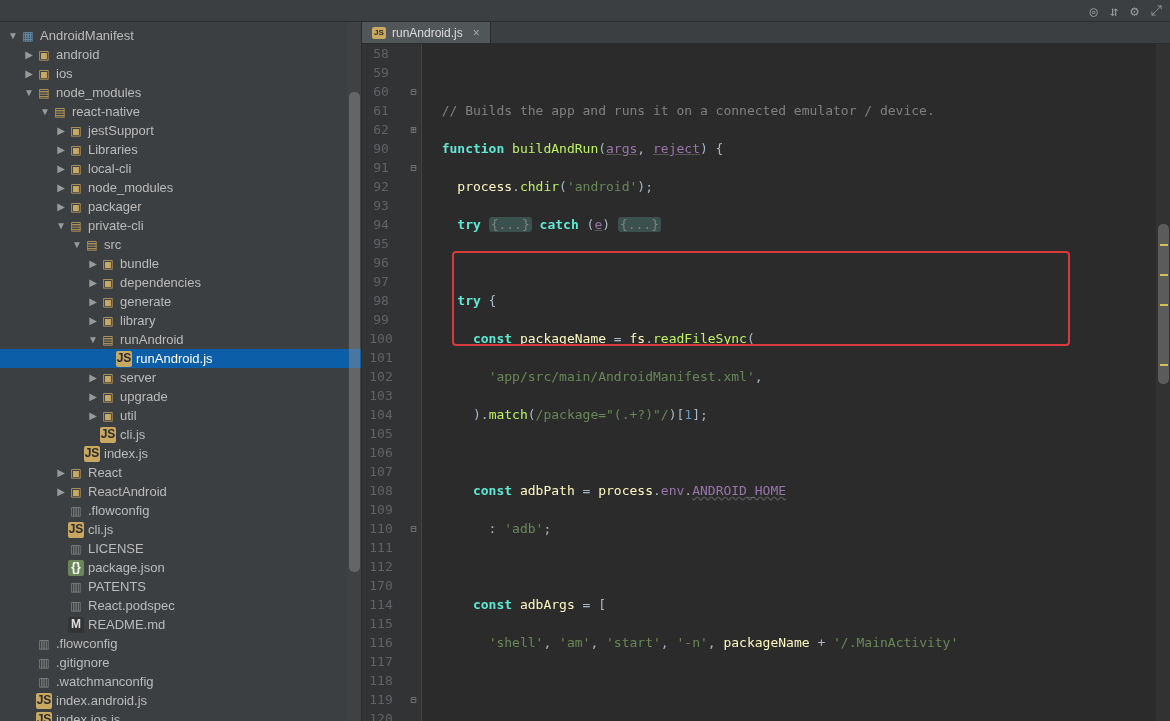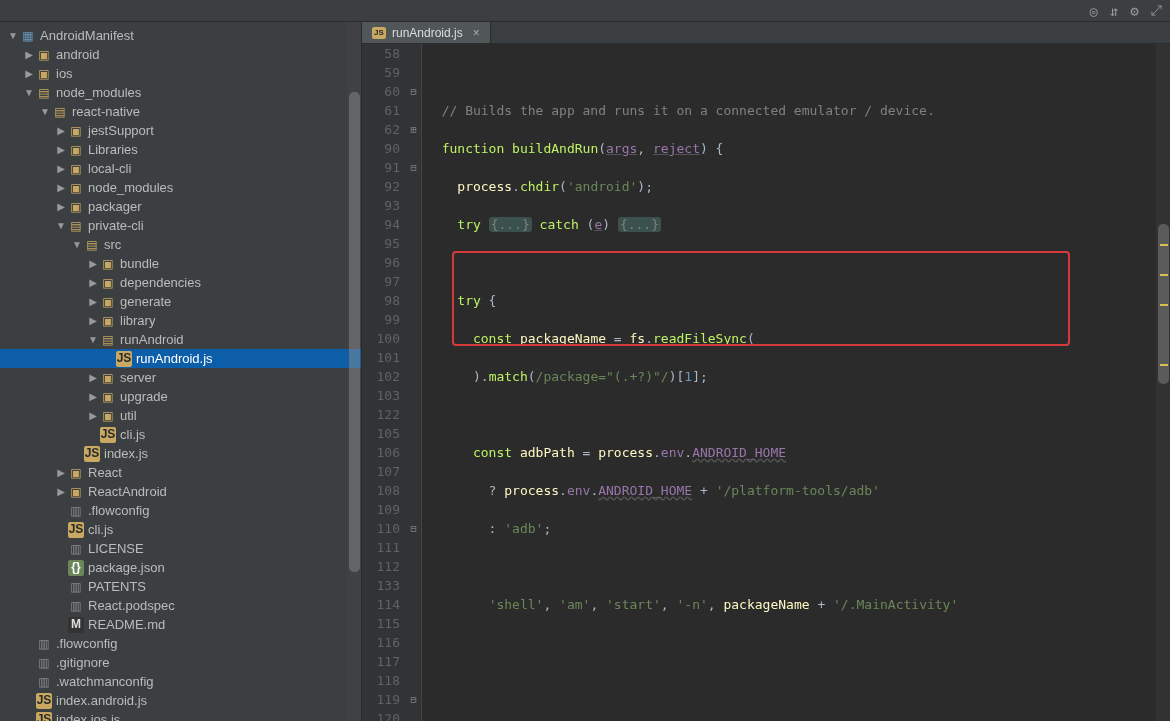--- a/index.html
+++ b/index.html
@@ -61,30 +61,30 @@
     font-family: 'Helvetica Neue', Arial, sans-serif; font-size:12px;
   }
   .tab .tab-js { width:14px; height:12px; background:#c9a862; color:#2b2b2b; font-size:8px; font-weight:bold; border-radius:2px; text-align:center; line-height:12px; }
   .tab .close { color:#aaa; margin-left:4px; }
   .code-area { flex:1; display:flex; overflow:hidden; position:relative; }
   .gutter {
     width:44px; background:#313335; text-align:right;
     padding:0 6px 0 0; color:#606366;
     font-size:13px; line-height:19px;
   }
-  .gutter div { height:19px; }
+  .gutter div { height:19px;text-align:center; }
   .fold-gutter { width:16px; background:#313335; border-right:1px solid #444; line-height:19px; color:#808080; font-size:10px; text-align:center;}
   .fold-gutter div { height:19px; }
   .code {
     flex:1; padding-left:4px; font-family: Menlo, Consolas, monospace;
     font-size:13px; line-height:19px; color:#a9b7c6; white-space:pre;
     position:relative; overflow:hidden;
   }
   .code .line { height:19px; position:relative; }
-  .kwb { color:#bef264; font-weight:normal; }
+  .kwb { color:#5eead4; font-weight:bold; }
   .fn { color:#bef264; }
   .str { color:#6a8759; }
   .num { color:#6897bb; }
   .ident { color:#fef9c3; }
   .param { color:#9876aa; text-decoration:underline; text-decoration-color:#555;}
   .prop { color:#9876aa; }
   .prop2 { color:#9876aa; text-decoration: underline wavy #555;}
   .comment { color:#808080; }
   .folded { background:#3b514d; color:#808080; border-radius:3px; padding:0 2px;}
   .regex { color:#6a8759; }
@@ -330,30 +330,30 @@
           <div>94</div>
           <div>95</div>
           <div>96</div>
           <div>97</div>
           <div>98</div>
           <div>99</div>
           <div>100</div>
           <div>101</div>
           <div>102</div>
           <div>103</div>
-          <div>122</div>
+          <div>104</div>
           <div>105</div>
           <div>106</div>
           <div>107</div>
           <div>108</div>
           <div>109</div>
           <div>110</div>
           <div>111</div>
           <div>112</div>
-          <div>133</div>
+          <div>170</div>
           <div>114</div>
           <div>115</div>
           <div>116</div>
           <div>117</div>
           <div>118</div>
           <div>119</div>
           <div>120</div>
         </div>
       <div class="fold-gutter" id="foldgutter">
           <div></div>
@@ -395,26 +395,27 @@
         </div>
       <div class="code" id="code">
 <div class="line"> </div>
 <div class="line">  <span class="comment">// Builds the app and runs it on a connected emulator / device.</span></div>
 <div class="line">  <span class="kwb">function</span> <span class="fn">buildAndRun</span>(<span class="param">args</span>, <span class="param">reject</span>) {</div>
 <div class="line">    <span class="ident">process</span>.<span class="fn">chdir</span>(<span class="str">'android'</span>);</div>
 <div class="line">    <span class="kwb">try</span> <span class="folded">{...}</span> <span class="kwb">catch</span> (<span class="param">e</span>) <span class="folded">{...}</span></div>
 <div class="line"> </div>
 <div class="line">    <span class="kwb">try</span> {</div>
 <div class="line">      <span class="kwb">const</span> <span class="ident">packageName</span> = <span class="ident">fs</span>.<span class="fn">readFileSync</span>(</div>
+<div class="line">        <span class="str">'app/src/main/AndroidManifest.xml'</span>,</div>
 <div class="line">      ).<span class="fn">match</span>(<span class="regex">/package="(.+?)"/</span>)[<span class="num">1</span>];</div>
 <div class="line"> </div>
 <div class="line">      <span class="kwb">const</span> <span class="ident">adbPath</span> = <span class="ident">process</span>.<span class="prop">env</span>.<span class="prop2">ANDROID_HOME</span></div>
-<div class="line">        ? <span class="ident">process</span>.<span class="prop">env</span>.<span class="prop2">ANDROID_HOME</span> + <span class="str">'/platform-tools/adb'</span></div>
 <div class="line">        : <span class="str">'adb'</span>;</div>
 <div class="line"> </div>
+<div class="line">      <span class="kwb">const</span> <span class="ident">adbArgs</span> = [</div>
 <div class="line">        <span class="str">'shell'</span>, <span class="str">'am'</span>, <span class="str">'start'</span>, <span class="str">'-n'</span>, <span class="ident">packageName</span> + <span class="str">'/.MainActivity'</span></div>
 
 
 
 
 
 
 
 
 

